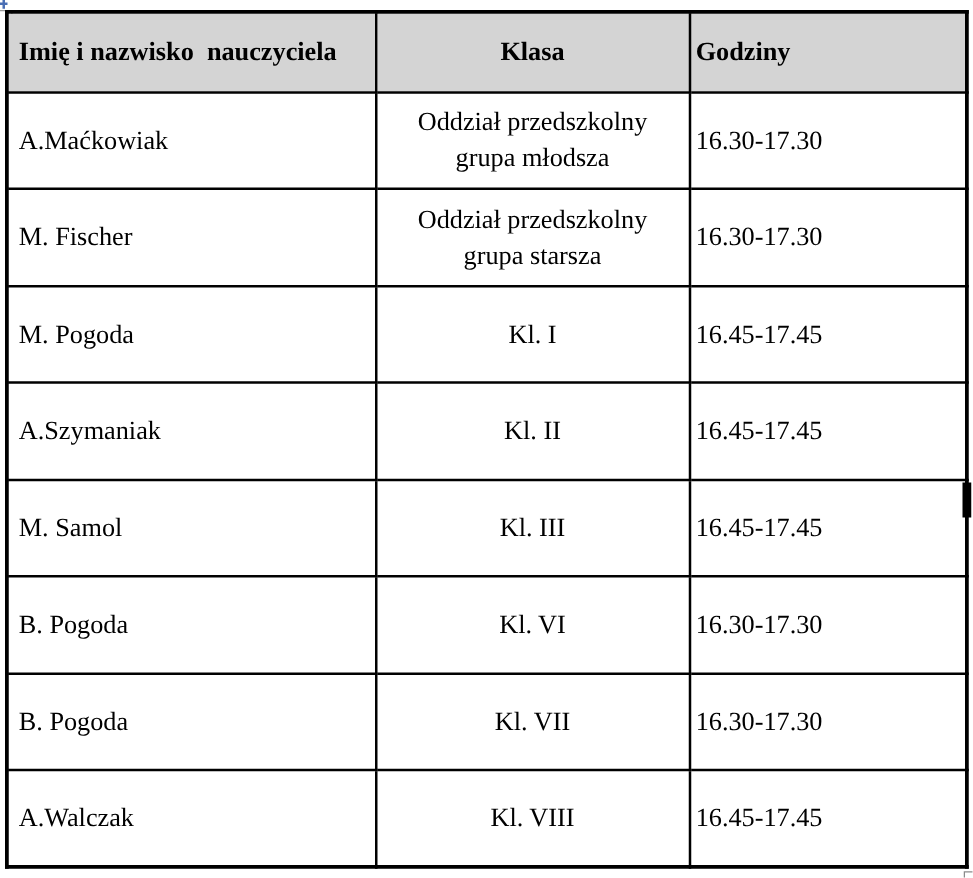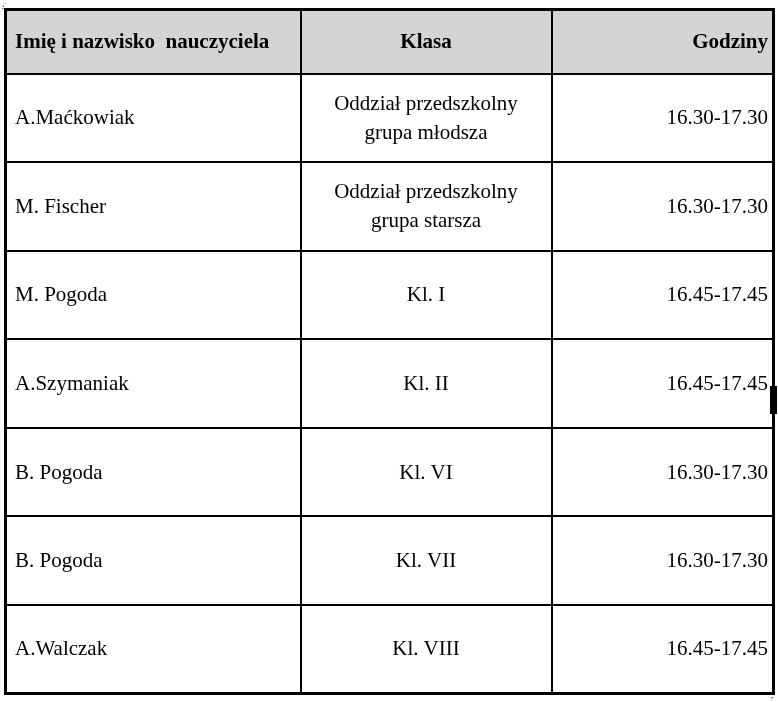--- a/index.html
+++ b/index.html
@@ -4,21 +4,20 @@
 <style>
   html, body { margin: 0; padding: 0; }
   .screen {
     position: relative;
     width: 778px;
     height: 702px;
     background: #ffffff;
     overflow: hidden;
     font-family: "Liberation Serif", serif;
     color: #000000;
-    border-radius: 15px;
   }
   table.schedule {
     position: absolute;
     left: 4px;
     top: 8px;
     width: 768px;
     height: 687px;
     border-collapse: collapse;
     table-layout: fixed;
     border: 3px solid #000000;
@@ -28,21 +27,21 @@
     vertical-align: middle;
     font-size: 21px;
     line-height: 1.38;
     overflow: hidden;
   }
   thead tr { height: 64px; }
   tbody tr { height: 74px; }
   th { font-weight: bold; background: #d4d4d4; }
   .cell-teacher { text-align: left; padding-left: 8px; padding-right: 4px; }
   .cell-klasa   { text-align: center; white-space: pre-line; padding: 0 4px; margin-left: 32px; }
-  .cell-godziny { text-align: right; padding: 0 4px; }
+  .cell-godziny { text-align: left; padding: 0 4px; }
   th.cell-teacher { white-space: pre-wrap; }
 
   
   .move-handle { position: absolute; left: 0; top: 0; width: 11px; height: 14px; }
   .move-handle .plus-v { position: absolute; left: 2px; top: 0; width: 2px; height: 7px; background: #4a6fb5; }
   .move-handle .plus-h { position: absolute; left: 0; top: 2px; width: 6px; height: 2px; background: #4a6fb5; }
   .move-handle .box-h  { position: absolute; left: 0; top: 8px; width: 10px; height: 1px; background: #9a9a9a; }
   .move-handle .box-v  { position: absolute; left: 9px; top: 8px; width: 1px; height: 6px; background: #9a9a9a; }
 
   
@@ -109,20 +108,25 @@
         <td class="cell-teacher">M. Pogoda</td>
         <td class="cell-klasa">Kl. I</td>
         <td class="cell-godziny">16.45-17.45</td>
       </tr>
       <tr>
         <td class="cell-teacher">A.Szymaniak</td>
         <td class="cell-klasa">Kl. II</td>
         <td class="cell-godziny">16.45-17.45</td>
       </tr>
       <tr>
+        <td class="cell-teacher">M. Samol</td>
+        <td class="cell-klasa">Kl. III</td>
+        <td class="cell-godziny">16.45-17.45</td>
+      </tr>
+      <tr>
         <td class="cell-teacher">B. Pogoda</td>
         <td class="cell-klasa">Kl. VI</td>
         <td class="cell-godziny">16.30-17.30</td>
       </tr>
       <tr>
         <td class="cell-teacher">B. Pogoda</td>
         <td class="cell-klasa">Kl. VII</td>
         <td class="cell-godziny">16.30-17.30</td>
       </tr>
       <tr>

